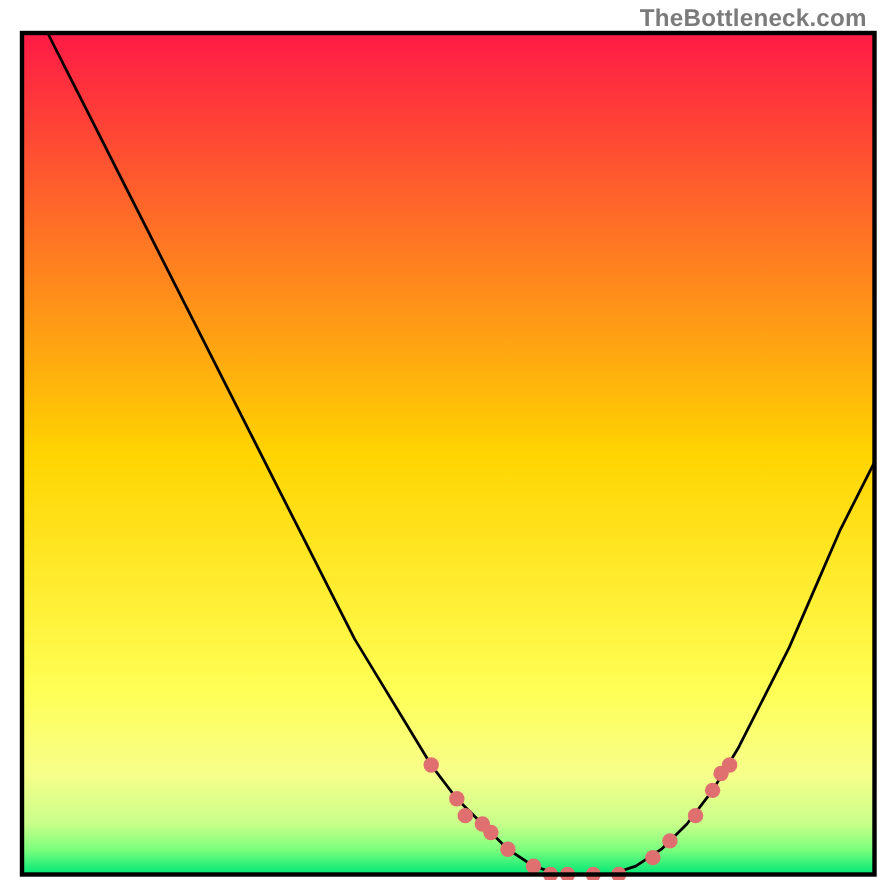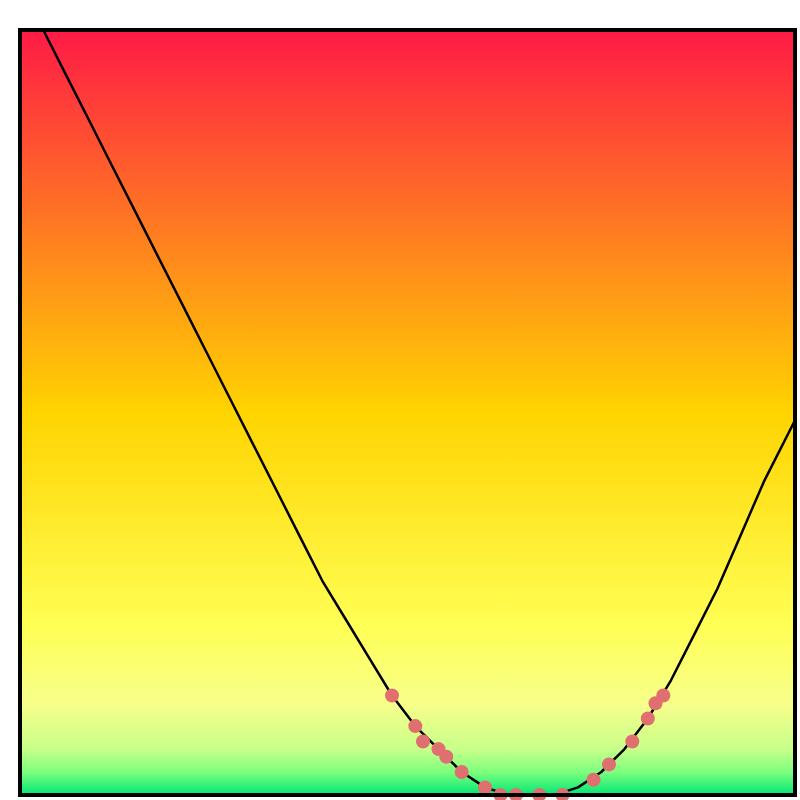--- a/index.html
+++ b/index.html
@@ -28,20 +28,21 @@
   svg {
     position: absolute;
     left: 0;
     top: 0;
   }
 </style>
 </head>
 <body>
 
 <div class="chart-wrap">
+  <span class="watermark">TheBottleneck.com</span>
   <svg id="chart-svg" width="800" height="800" viewBox="0 0 800 800">
       <defs>
         <linearGradient id="bg-grad" x1="0" y1="0" x2="0" y2="1">
           <stop offset="0%" stop-color="#ff1a46"></stop>
           <stop offset="50%" stop-color="#ffd400"></stop>
           <stop offset="78%" stop-color="#ffff55"></stop>
           <stop offset="88%" stop-color="#f7ff8a"></stop>
           <stop offset="94%" stop-color="#c8ff8a"></stop>
           <stop offset="97%" stop-color="#7dff7d"></stop>
           <stop offset="100%" stop-color="#00e676"></stop>

